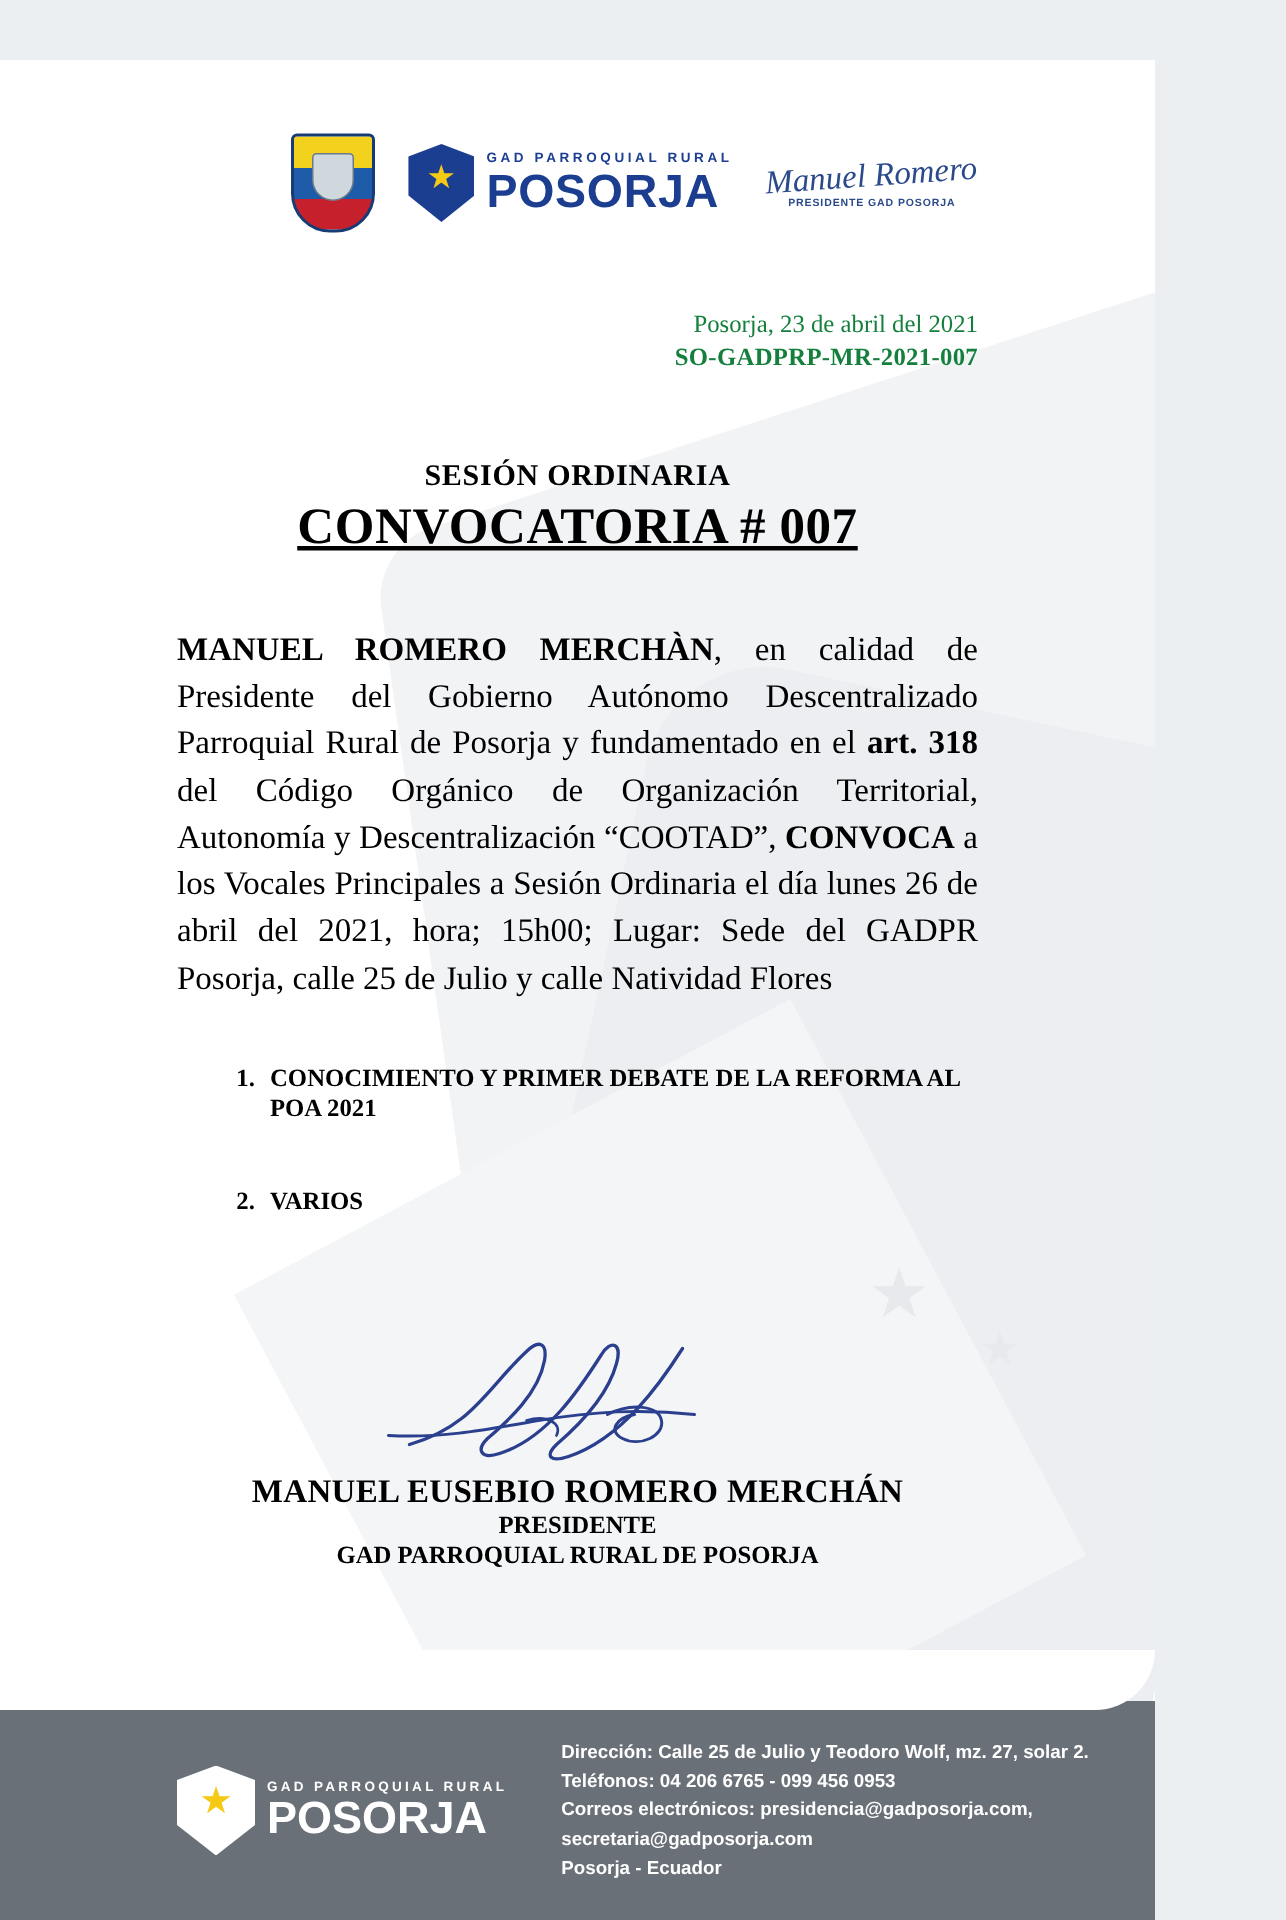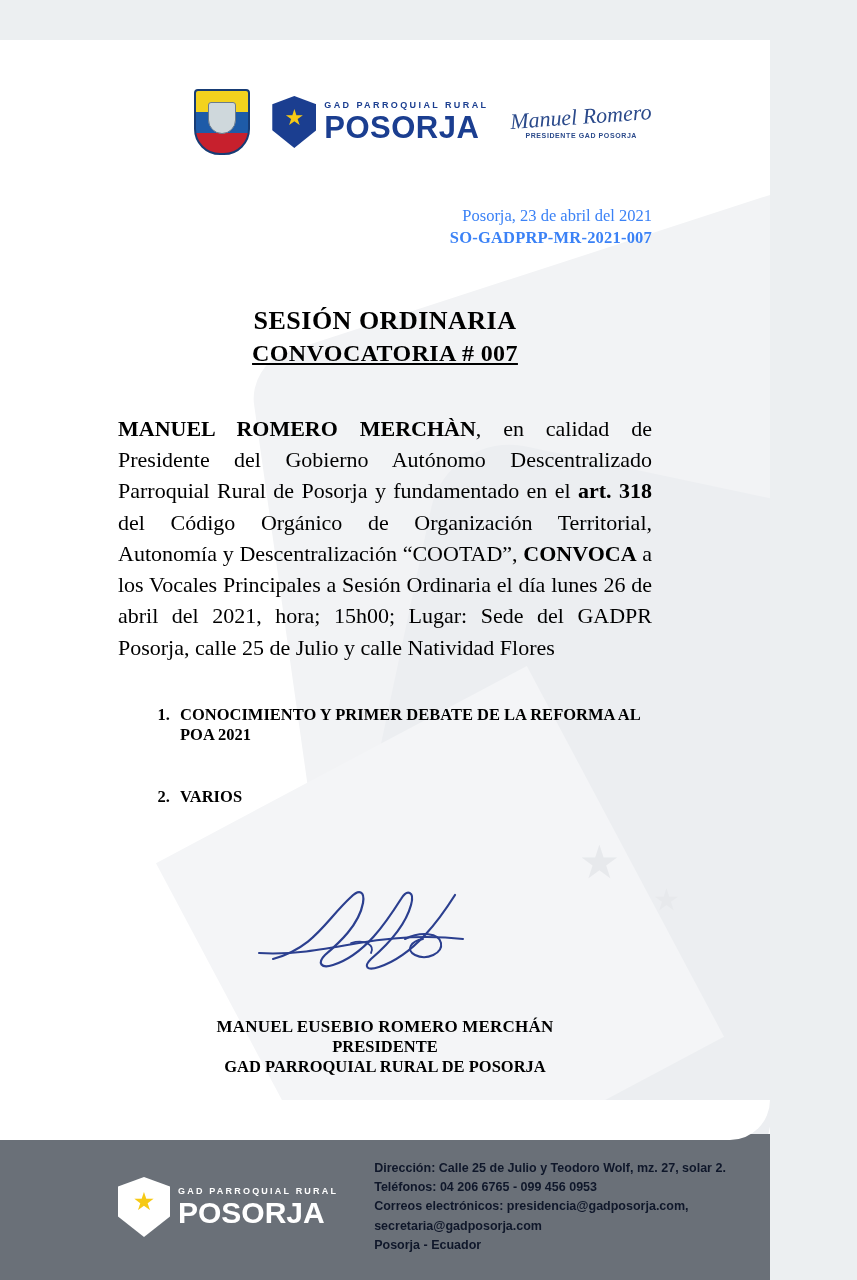--- a/index.html
+++ b/index.html
@@ -163,40 +163,40 @@
     font-weight: bold;
     color: #2b4a8b;
     display: block;
   }
 
   
   .meta {
     text-align: right;
     margin-top: 48px;
     font-size: 16.5px;
-    color: #3b82f6;
+    color: #15803d;
   }
   .meta .code {
     font-weight: bold;
     letter-spacing: 0.2px;
     margin-top: 2px;
   }
 
   
   .titles {
     text-align: center;
     margin-top: 58px;
   }
   .titles .t1 {
-    font-size: 26px;
+    font-size: 20px;
     font-weight: bold;
     letter-spacing: 0.5px;
   }
   .titles .t2 {
-    font-size: 24px;
+    font-size: 34px;
     font-weight: bold;
     text-decoration: underline;
     margin-top: 4px;
     letter-spacing: 0.4px;
   }
 
   
   .body-par {
     margin-top: 46px;
     font-size: 22px;
@@ -224,24 +224,23 @@
   .sign-block {
     margin-top: 74px;
     text-align: center;
   }
   .signature-mark {
     height: 96px;
     position: relative;
   }
   .signature-mark svg { display: block; margin: 0 auto; }
   .sign-name {
-    font-size: 17px;
+    font-size: 22px;
     font-weight: bold;
     letter-spacing: 0.2px;
-    margin-top: 40px;
   }
   .sign-role, .sign-org {
     font-size: 16.5px;
     font-weight: bold;
   }
 
   
   .footer {
     position: absolute;
     left: 0;
@@ -301,21 +300,21 @@
   .footer-text .big {
     font-family: "Liberation Sans", sans-serif;
     font-size: 30px;
     font-weight: bold;
     color: #ffffff;
     display: block;
     line-height: 1;
   }
   .footer-info {
     font-family: "Liberation Sans", sans-serif;
-    color: #0f172a;
+    color: #ffffff;
     font-size: 12.5px;
     font-weight: bold;
     line-height: 1.55;
   }
   .footer-info div { white-space: pre; }
 </style>
 </head>
 <body>
 
 <div class="page">

